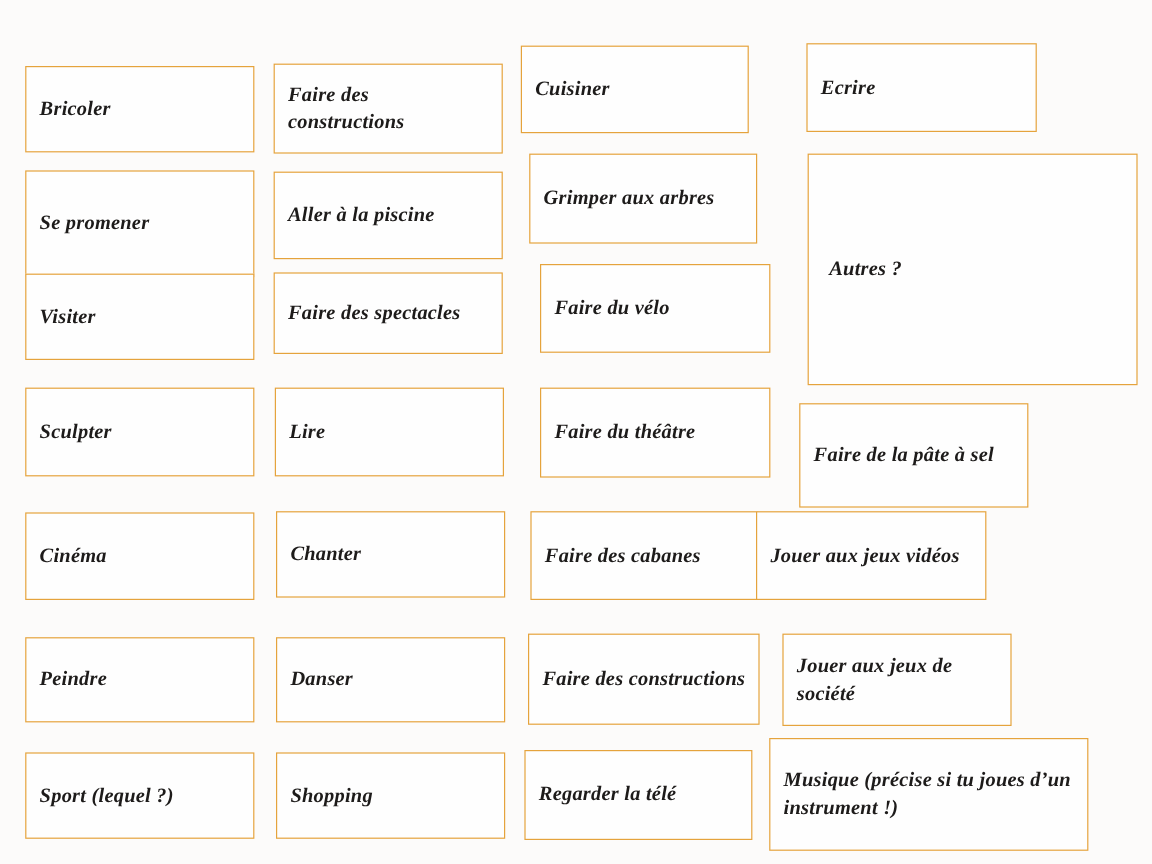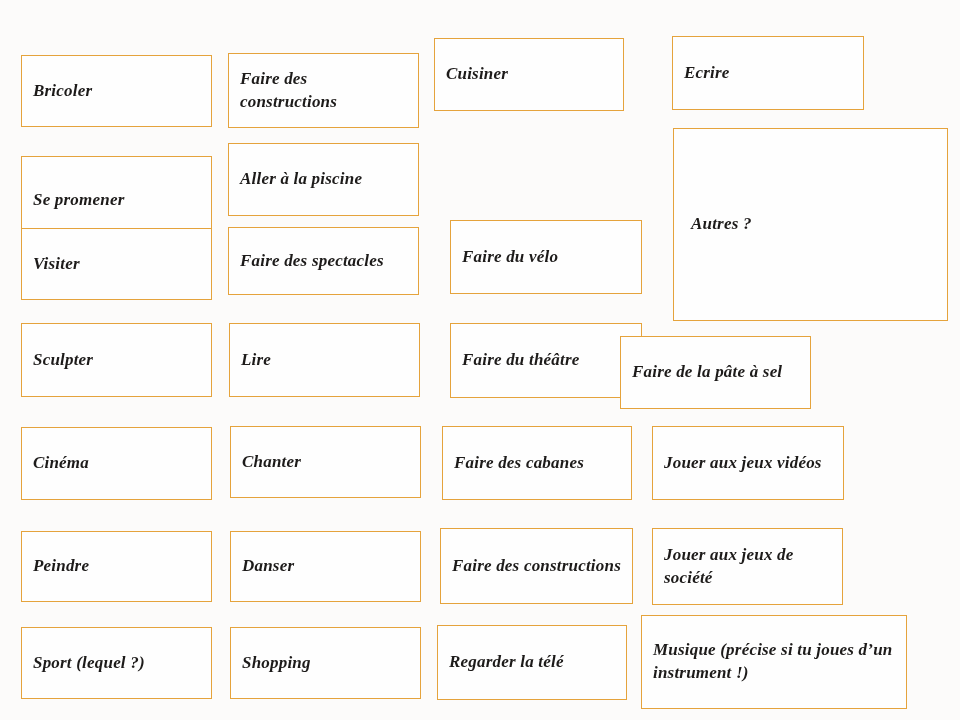--- a/index.html
+++ b/index.html
@@ -34,21 +34,21 @@
     letter-spacing: 0.2px;
   }
 </style>
 </head>
 <body>
 
 <div class="worksheet">
     <div class="activity-box" style="left: 21px; top: 55px; width: 191px; height: 72px;">
     <span class="activity-label">Bricoler</span>
   </div>
-    <div class="activity-box" style="left: 21px; top: 156px; width: 191px; height: 89px;">
+    <div class="activity-box" style="left: 21px; top: 142px; width: 191px; height: 89px;">
     <span class="activity-label">Se promener</span>
   </div>
     <div class="activity-box" style="left: 21px; top: 228px; width: 191px; height: 72px; text-align: right;">
     <span class="activity-label">Visiter</span>
   </div>
     <div class="activity-box" style="left: 21px; top: 323px; width: 191px; height: 74px;">
     <span class="activity-label">Sculpter</span>
   </div>
     <div class="activity-box" style="left: 21px; top: 427px; width: 191px; height: 73px;">
     <span class="activity-label">Cinéma</span>
@@ -76,20 +76,23 @@
   </div>
     <div class="activity-box" style="left: 230px; top: 531px; width: 191px; height: 71px;">
     <span class="activity-label">Danser</span>
   </div>
     <div class="activity-box" style="left: 230px; top: 627px; width: 191px; height: 72px;">
     <span class="activity-label">Shopping</span>
   </div>
     <div class="activity-box" style="left: 434px; top: 38px; width: 190px; height: 73px;">
     <span class="activity-label">Cuisiner</span>
   </div>
+    <div class="activity-box" style="left: 441px; top: 128px; width: 190px; height: 75px;">
+    <span class="activity-label">Grimper aux arbres</span>
+  </div>
     <div class="activity-box" style="left: 450px; top: 220px; width: 192px; height: 74px;">
     <span class="activity-label">Faire du vélo</span>
   </div>
     <div class="activity-box" style="left: 450px; top: 323px; width: 192px; height: 75px;">
     <span class="activity-label">Faire du théâtre</span>
   </div>
     <div class="activity-box" style="left: 442px; top: 426px; width: 190px; height: 74px;">
     <span class="activity-label">Faire des cabanes</span>
   </div>
     <div class="activity-box" style="left: 440px; top: 528px; width: 193px; height: 76px;">
@@ -97,24 +100,24 @@
   </div>
     <div class="activity-box" style="left: 437px; top: 625px; width: 190px; height: 75px;">
     <span class="activity-label">Regarder la télé</span>
   </div>
     <div class="activity-box" style="left: 652px; top: 36px; width: 192px; height: 74px; margin-left: 20px;">
     <span class="activity-label">Ecrire</span>
   </div>
     <div class="activity-box" style="left: 673px; top: 128px; width: 275px; height: 193px; padding-left: 17px;">
     <span class="activity-label">Autres ?</span>
   </div>
-    <div class="activity-box" style="left: 620px; top: 336px; width: 191px; height: 73px;">
+    <div class="activity-box" style="left: 666px; top: 336px; width: 191px; height: 87px;">
     <span class="activity-label">Faire de la pâte à sel</span>
   </div>
-    <div class="activity-box" style="left: 652px; top: 426px; width: 192px; height: 74px;">
+    <div class="activity-box" style="left: 630px; top: 426px; width: 192px; height: 74px;">
     <span class="activity-label">Jouer aux jeux vidéos</span>
   </div>
     <div class="activity-box" style="left: 652px; top: 528px; width: 191px; height: 77px;">
     <span class="activity-label">Jouer aux jeux de société</span>
   </div>
     <div class="activity-box" style="left: 641px; top: 615px; width: 266px; height: 94px;">
     <span class="activity-label">Musique (précise si tu joues d’un instrument !)</span>
   </div>
   </div>
 

